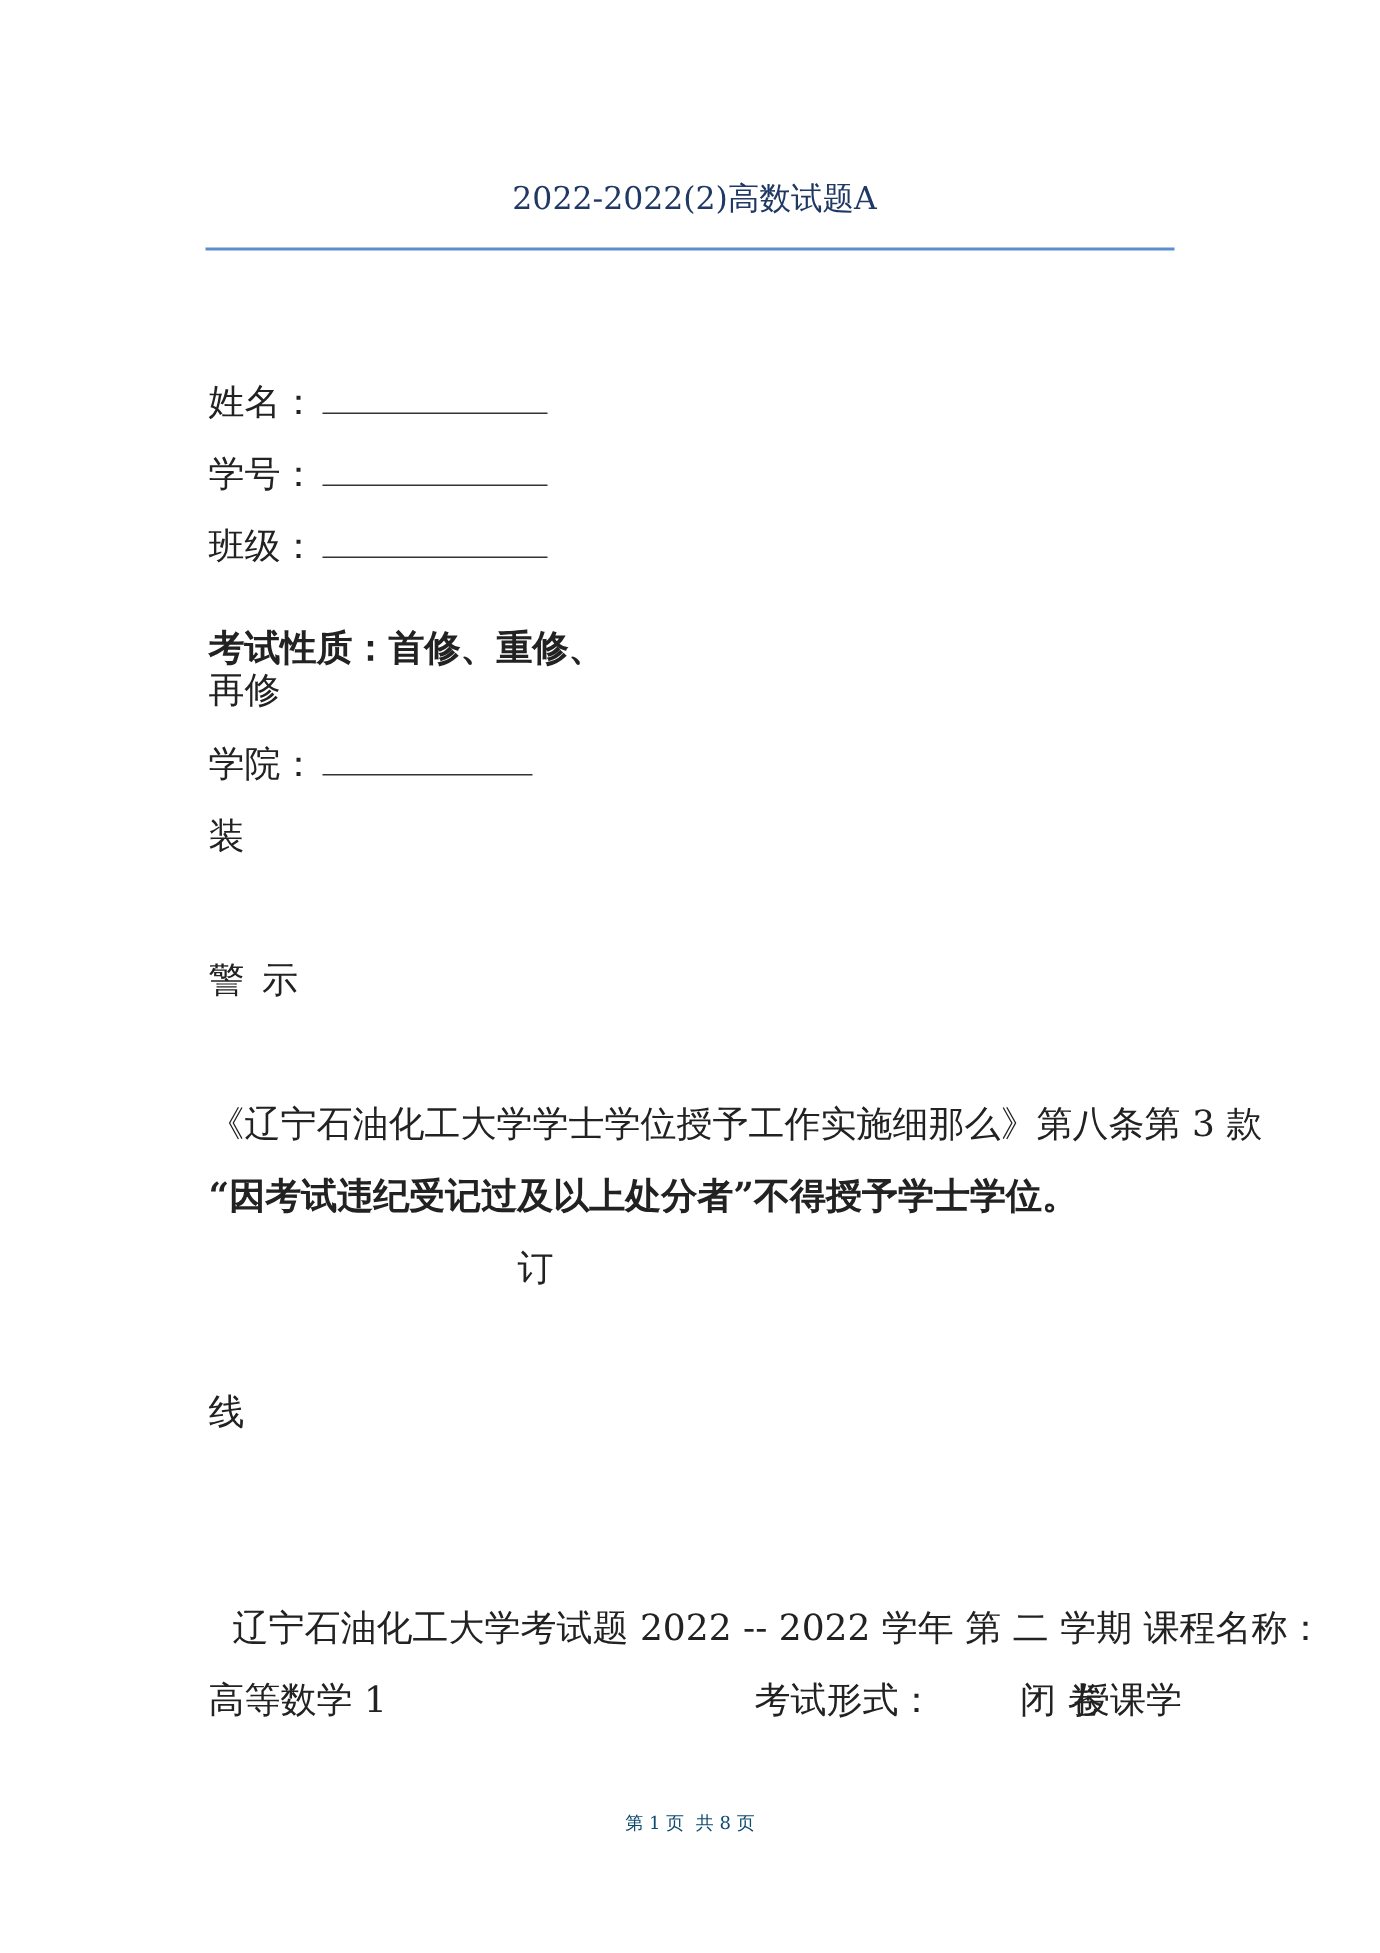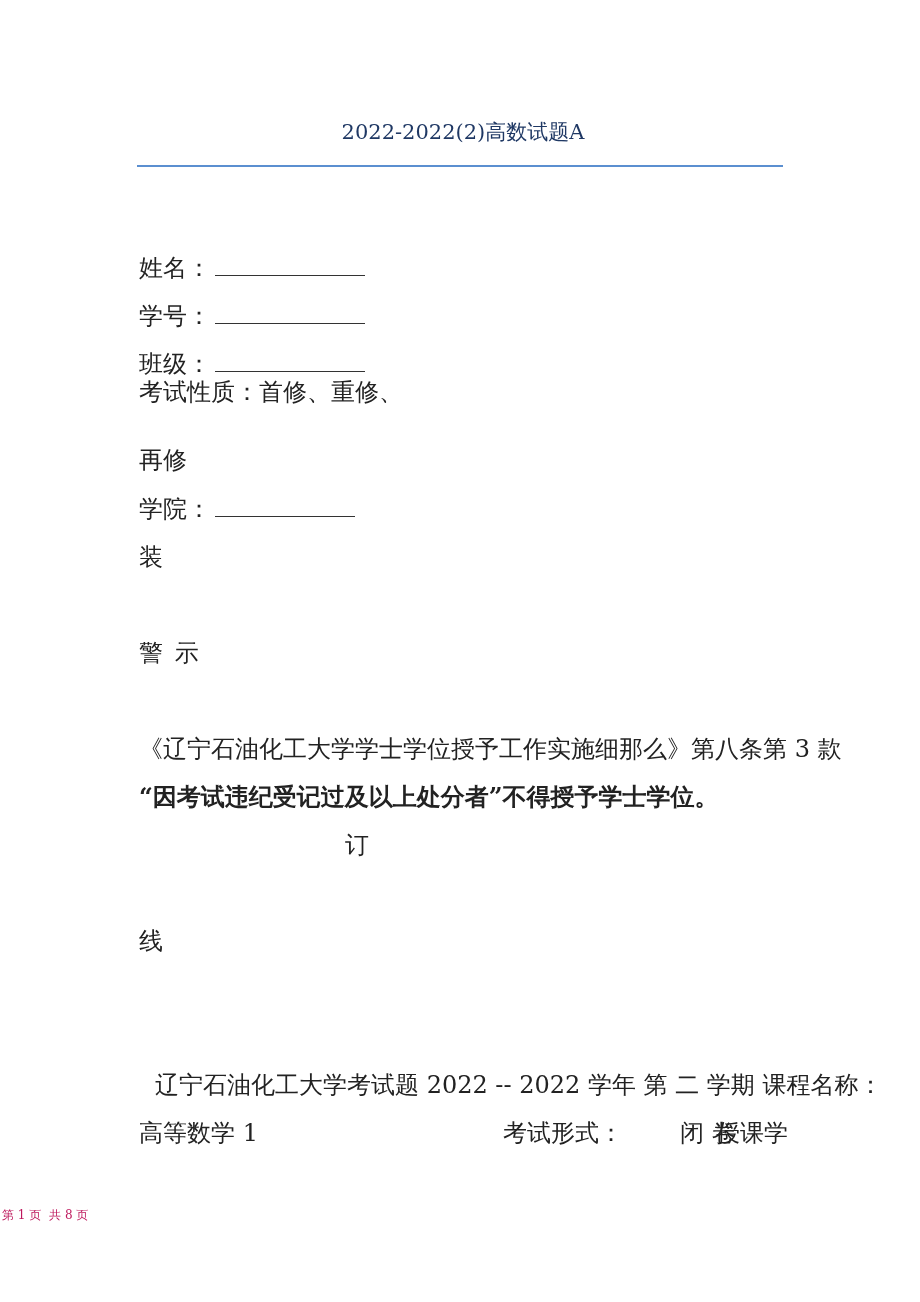--- a/index.html
+++ b/index.html
@@ -36,23 +36,23 @@
     }
     .blank {
       display: inline-block;
       border-bottom: 1px solid #333;
       height: 18px;
       vertical-align: baseline;
       margin-left: 4px;
     }
     .footer {
       left: 0; width: 920px; top: 1207px;
-      text-align: left;
+      text-align: center;
       font-size: 12px;
-      color: #be185d;
+      color: #0c4a6e;
     }
     .footer span { margin: 0 2px; }
   </style>
 </head>
 <body>
 
 <div>
 
   <div class="abs title">2022-2022(2)高数试题A</div>
   <div class="title-rule"></div>
@@ -62,21 +62,21 @@
   </div>
 
   <div class="abs line" style="top:300px;">
     <span>学号：</span><span class="blank" style="width:150px;"></span>
   </div>
 
   <div class="abs line" style="top:348px;">
     <span>班级：</span><span class="blank" style="width:150px;"></span>
   </div>
 
-  <div class="abs line" style="top:376px;">考试性质：首修、重修、</div>
+  <div class="abs line" style="top:416px;font-weight:bold;">考试性质：首修、重修、</div>
   <div class="abs line" style="top:444px;">再修</div>
 
   <div class="abs line" style="top:493px;">
     <span>学院：</span><span class="blank" style="width:140px;"></span>
   </div>
 
   <div class="abs line" style="top:541px;">装</div>
 
   <div class="abs line" style="top:637px; letter-spacing:2px;">警  示</div>
 

